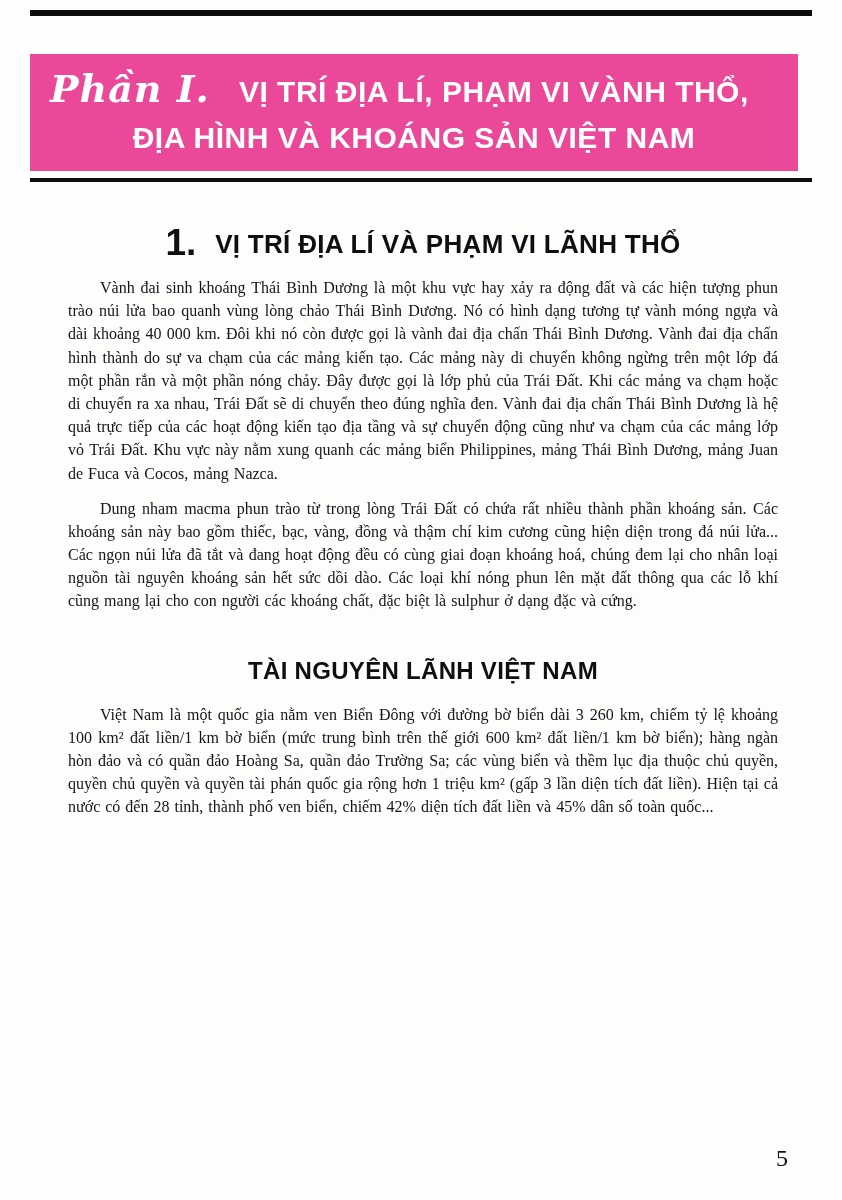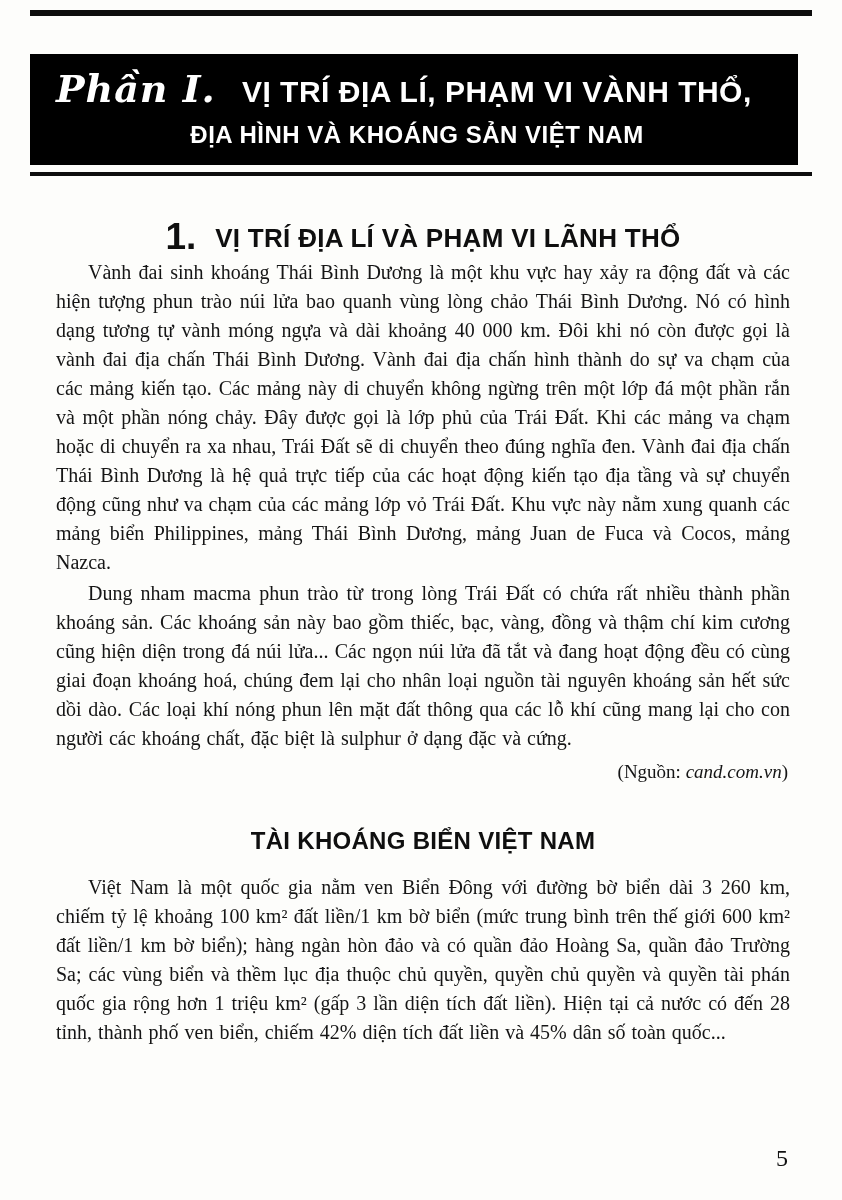--- a/index.html
+++ b/index.html
@@ -18,23 +18,23 @@
     overflow: hidden;
     box-sizing: border-box;
   }
   .top-rule {
     margin: 10px 30px 0 30px;
     height: 6px;
     background: #0d0d0d;
   }
   .banner {
     margin: 38px 44px 0 30px;
-    background: #000000;
+    background: #ec4899;
     color: #ffffff;
-    padding: 12px 20px 16px 26px;
+    padding: 12px 20px 16px 20px;
   }
   .banner-row {
     display: flex;
     align-items: baseline;
   }
   .part-label {
     font-family: "DejaVu Serif", serif;
     font-style: italic;
     font-weight: bold;
     font-size: 38px;
@@ -48,21 +48,21 @@
     font-weight: 700;
     font-size: 30px;
     letter-spacing: 0.5px;
     white-space: nowrap;
   }
   .banner-line2 {
     margin-top: 10px;
     text-align: center;
     font-family: "Liberation Sans", sans-serif;
     font-weight: 700;
-    font-size: 24px;
+    font-size: 30px;
     letter-spacing: 0.5px;
   }
   .banner-rule {
     margin: 7px 30px 0 30px;
     height: 4px;
     background: #0d0d0d;
   }
   .content {
     margin: 0 52px 0 56px;
   }
@@ -90,22 +90,22 @@
     font-size: 23px;
     letter-spacing: 0.3px;
     color: #0f0f0f;
   }
   .subheading.second {
     margin-top: 44px;
     font-size: 24px;
     margin-bottom: 18px;
   }
   p.body-text {
-    margin: 0;
-    font-size: 20px;
+    margin: 12px;
+    font-size: 16px;
     line-height: 1.45;
     text-align: justify;
     text-indent: 32px;
     word-spacing: 1px;
   }
   p.body-text + p.body-text {
     margin-top: 2px;
   }
   .attribution {
     margin: 8px 2px 0 0;
@@ -145,25 +145,22 @@
     <h1 class="section-heading">
       <span class="section-number">1.</span>
       <span class="section-title">VỊ TRÍ ĐỊA LÍ VÀ PHẠM VI LÃNH THỔ</span>
     </h1>
 
 
     <p class="body-text">Vành đai sinh khoáng Thái Bình Dương là một khu vực hay xảy ra động đất và các hiện tượng phun trào núi lửa bao quanh vùng lòng chảo Thái Bình Dương. Nó có hình dạng tương tự vành móng ngựa và dài khoảng 40 000 km. Đôi khi nó còn được gọi là vành đai địa chấn Thái Bình Dương. Vành đai địa chấn hình thành do sự va chạm của các mảng kiến tạo. Các mảng này di chuyển không ngừng trên một lớp đá một phần rắn và một phần nóng chảy. Đây được gọi là lớp phủ của Trái Đất. Khi các mảng va chạm hoặc di chuyển ra xa nhau, Trái Đất sẽ di chuyển theo đúng nghĩa đen. Vành đai địa chấn Thái Bình Dương là hệ quả trực tiếp của các hoạt động kiến tạo địa tầng và sự chuyển động cũng như va chạm của các mảng lớp vỏ Trái Đất. Khu vực này nằm xung quanh các mảng biển Philippines, mảng Thái Bình Dương, mảng Juan de Fuca và Cocos, mảng Nazca.</p>
 
     <p class="body-text">Dung nham macma phun trào từ trong lòng Trái Đất có chứa rất nhiều thành phần khoáng sản. Các khoáng sản này bao gồm thiếc, bạc, vàng, đồng và thậm chí kim cương cũng hiện diện trong đá núi lửa... Các ngọn núi lửa đã tắt và đang hoạt động đều có cùng giai đoạn khoáng hoá, chúng đem lại cho nhân loại nguồn tài nguyên khoáng sản hết sức dồi dào. Các loại khí nóng phun lên mặt đất thông qua các lỗ khí cũng mang lại cho con người các khoáng chất, đặc biệt là sulphur ở dạng đặc và cứng.</p>
 
-    <div class="attribution">
-      <span>(Nguồn: </span><span class="source">cand.com.vn</span><span>)</span>
-    </div>
 
-    <h2 class="subheading second">TÀI KHOÁNG BIỂN VIỆT NAM</h2>
+    <h2 class="subheading second">TÀI NGUYÊN LÃNH VIỆT NAM</h2>
 
     <p class="body-text">Việt Nam là một quốc gia nằm ven Biển Đông với đường bờ biển dài 3 260 km, chiếm tỷ lệ khoảng 100 km² đất liền/1 km bờ biển (mức trung bình trên thế giới 600 km² đất liền/1 km bờ biển); hàng ngàn hòn đảo và có quần đảo Hoàng Sa, quần đảo Trường Sa; các vùng biển và thềm lục địa thuộc chủ quyền, quyền chủ quyền và quyền tài phán quốc gia rộng hơn 1 triệu km² (gấp 3 lần diện tích đất liền). Hiện tại cả nước có đến 28 tỉnh, thành phố ven biển, chiếm 42% diện tích đất liền và 45% dân số toàn quốc...</p>
 
   </div>
 
   <div class="page-number">5</div>
 
 </div>
 
 </body></html>

